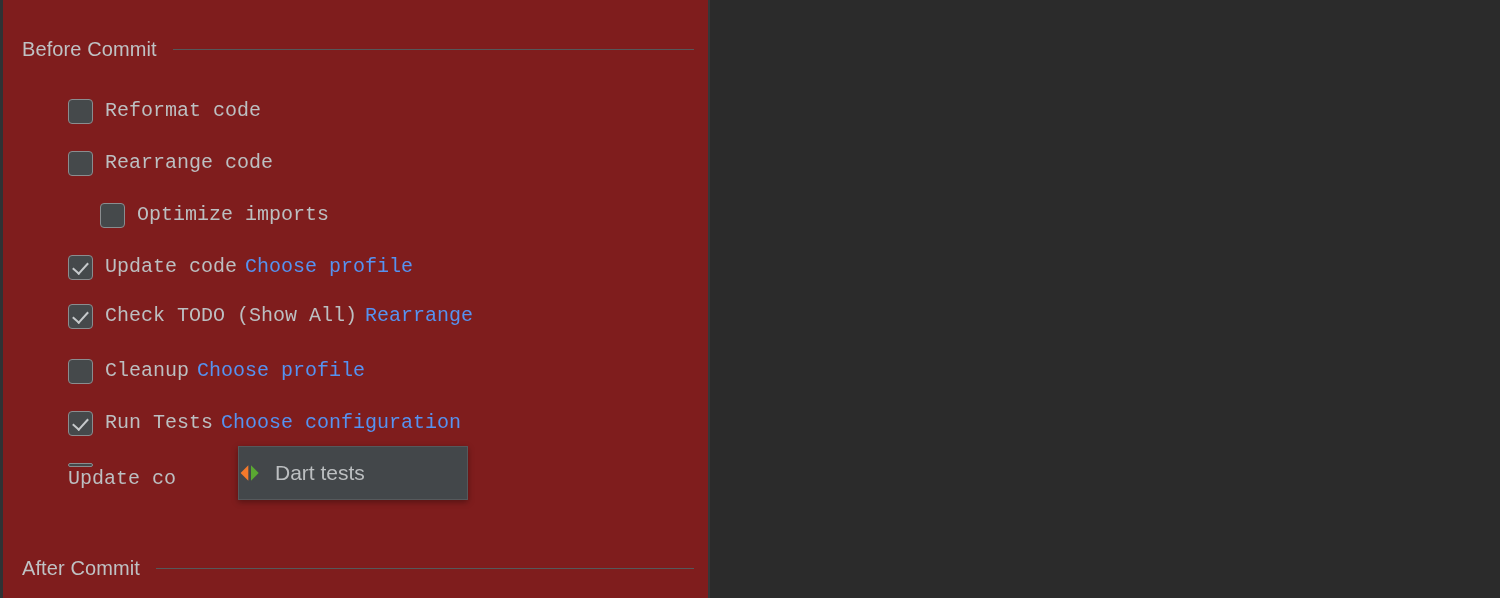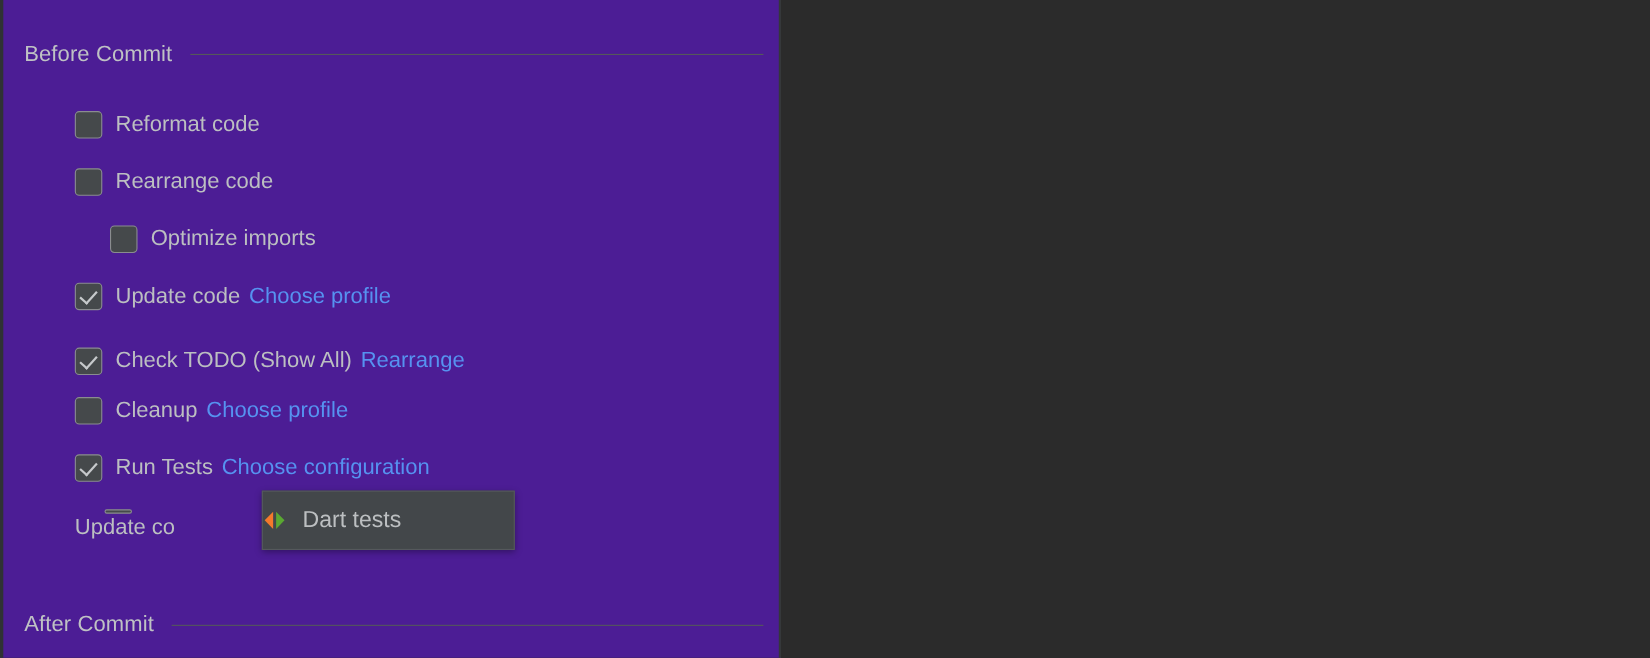--- a/index.html
+++ b/index.html
@@ -23,21 +23,21 @@
     background: #2b2b2b;
   }
 
   
   .settings-panel {
     position: absolute;
     left: 0;
     top: 0;
     width: 710px;
     height: 598px;
-    background: #4c1d95;
+    background: #7f1d1d;
     box-sizing: border-box;
   }
   .panel-left-edge {
     position: absolute;
     left: 0;
     top: 0;
     width: 3px;
     height: 598px;
     background: #2f3234;
   }
@@ -79,23 +79,23 @@
   .option-list {
     position: absolute;
     left: 0;
     top: 0;
     width: 710px;
   }
   .option-row {
     position: absolute;
     left: 68px;
     display: flex;
-    align-items: center;
     height: 28px;
     white-space: nowrap;
+    font-family: Liberation Mono, monospace;
   }
   .cbox {
     position: relative;
     width: 25px;
     height: 25px;
     min-width: 25px;
     border: 1px solid #8a8d8f;
     border-radius: 4px;
     background: #45494b;
     box-sizing: border-box;
@@ -196,21 +196,21 @@
         <span class="cbox"></span>
         <span class="opt-label">Optimize imports</span>
       </div>
 
       <div class="option-row" style="top:255px;">
         <span class="cbox checked"></span>
         <span class="opt-label">Update code</span>
         <span class="opt-link">Choose profile</span>
       </div>
 
-      <div class="option-row" style="top:314px;">
+      <div class="option-row" style="top:304px;">
         <span class="cbox checked"></span>
         <span class="opt-label">Check TODO (Show All)</span>
         <span class="opt-link">Rearrange</span>
       </div>
 
       <div class="option-row" style="top:359px;">
         <span class="cbox"></span>
         <span class="opt-label">Cleanup</span>
         <span class="opt-link">Choose profile</span>
       </div>

